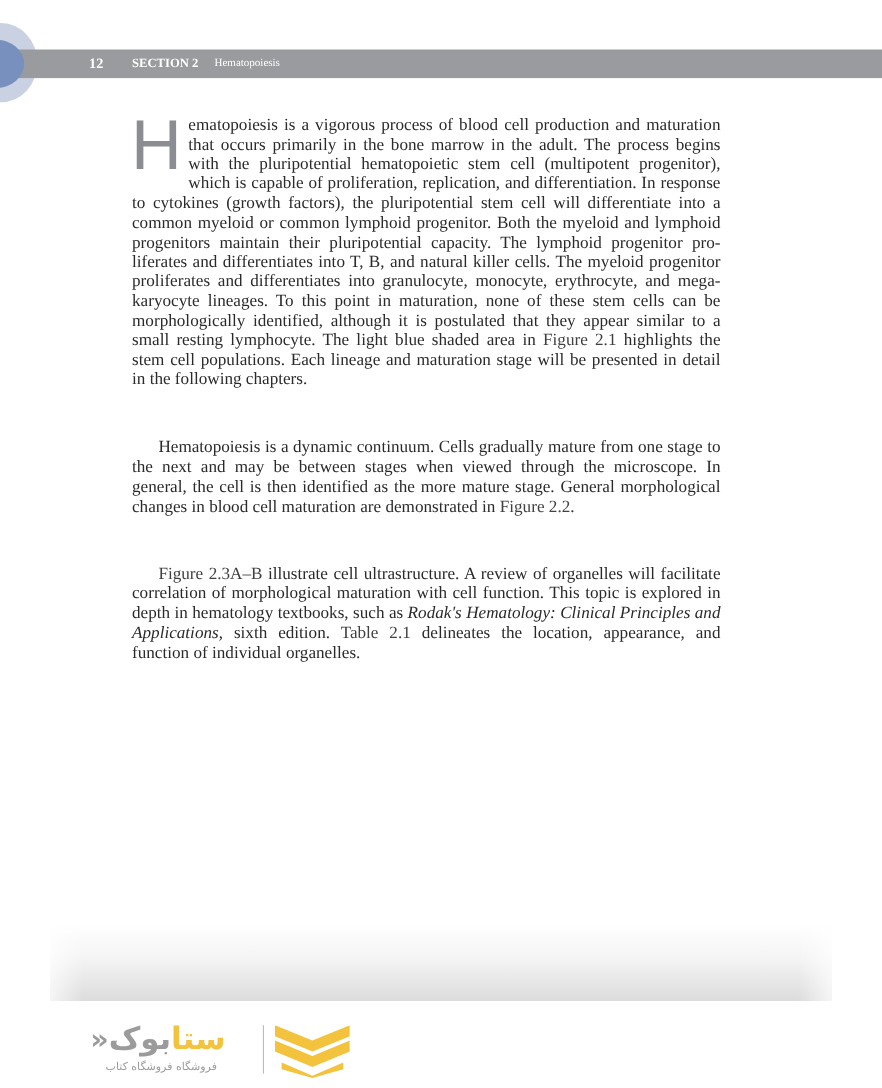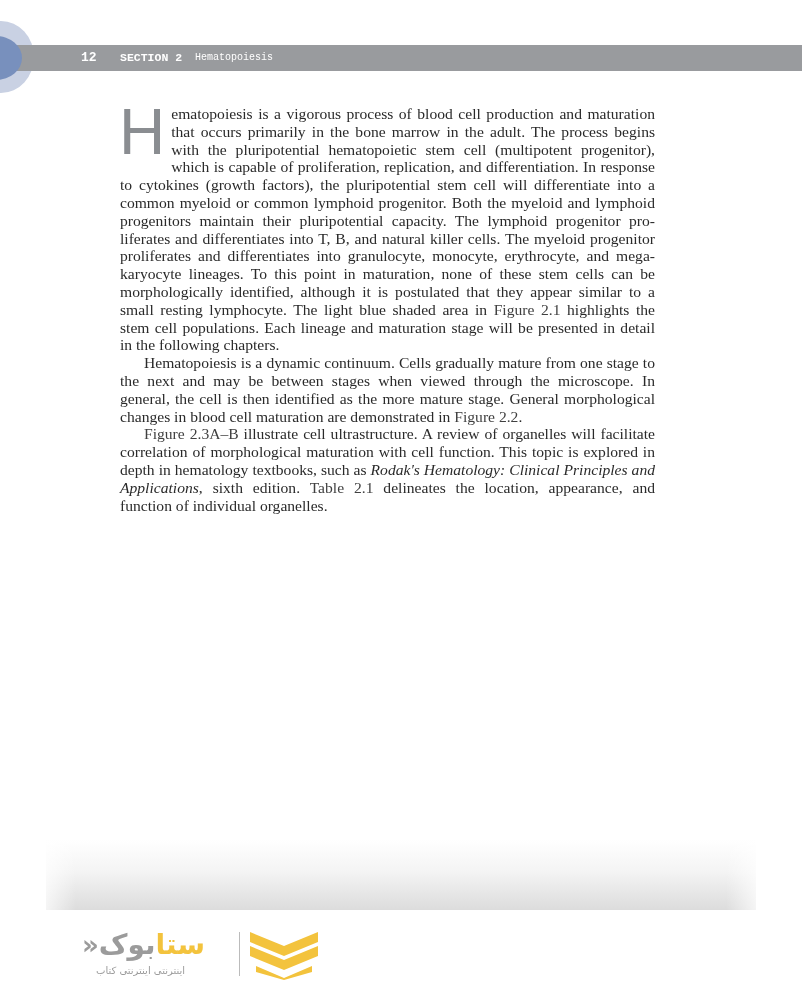--- a/index.html
+++ b/index.html
@@ -15,34 +15,34 @@
   .circle-outer {
     position: absolute; left: -32px; top: 21px; width: 66px; height: 72px;
     border-radius: 50%; background: #c9d1e3;
   }
   .circle-inner {
     position: absolute; left: -30px; top: 36px; width: 52px; height: 44px;
     border-radius: 50%; background: #7890bd;
   }
   .header-text {
     position: absolute; top: 45px; height: 26px; line-height: 26px;
-    font-family: Liberation Mono, monospace; color: #ffffff;
+    font-family: Liberation Serif, serif; color: #ffffff;
     font-size: 12px;
   }
   .page-num { left: 81px; font-weight: bold; font-size: 13px; }
   .section-label { left: 120px; font-weight: bold; font-size: 11.5px; }
   .section-title { left: 195px; font-size: 10px; }
 
   .body-text {
     position: absolute; left: 120px; top: 105px; width: 535px;
     font-size: 15.6px; line-height: 17.8px; color: #2a2a2a;
     text-align: justify; hyphens: manual;
   }
   .body-text p { margin: 0; }
-  .body-text p + p { text-indent: 24px; }
+  .body-text p + p { text-indent: 24px; margin-top: 44px; }
   .dropcap {
     float: left; font-family: "Liberation Sans", "DejaVu Sans", sans-serif;
     font-size: 64px; line-height: 50px; height: 52px; color: #8a8d91;
     margin: 2px 6px 0 -1px; font-weight: normal;
   }
   .ref { color: #404040; }
   .ital { font-style: italic; }
 
   .footer-fade {
     position: absolute; left: 46px; top: 840px; width: 710px; height: 70px;
@@ -95,21 +95,21 @@
   <p><span>Hematopoiesis is a dynamic continuum. Cells gradually mature from one stage to the next and may be between stages when viewed through the microscope. In general, the cell is then identified as the more mature stage. General morphological changes in blood cell maturation are demonstrated in </span><span class="ref">Figure 2.2</span><span>.</span></p>
   <p><span class="ref">Figure 2.3A–B</span><span> illustrate cell ultrastructure. A review of organelles will facilitate correlation of morphological maturation with cell function. This topic is explored in depth in hematology textbooks, such as </span><span class="ital">Rodak's Hematology: Clinical Principles and Applications</span><span>, sixth edition. </span><span class="ref">Table 2.1</span><span> delineates the location, appearance, and function of individual organelles.</span></p>
 </div>
 
 <div class="footer-fade"></div>
 
 <div class="ad-banner">
   <div class="logo-word">
     <span class="gold">ستا</span><span class="grey">بوک</span><span class="logo-chev">«</span>
   </div>
-  <div class="logo-sub">اینترنتی اینترنتی کتاب</div>
+  <div class="logo-sub">فروشگاه فروشگاه کتاب</div>
   <div class="logo-divider"></div>
   <div class="logo-mark">
     <svg width="68" height="48" viewBox="0 0 68 48">
       <polygon points="0,0 34,14 68,0 68,10 34,24 0,10" fill="#f3c33d"></polygon>
       <polygon points="0,14 34,28 68,14 68,24 34,38 0,24" fill="#f3c33d"></polygon>
       <polygon points="6,34 34,46 62,34 62,40 34,48 6,40" fill="#f3c33d"></polygon>
     </svg>
   </div>
 </div>
 

